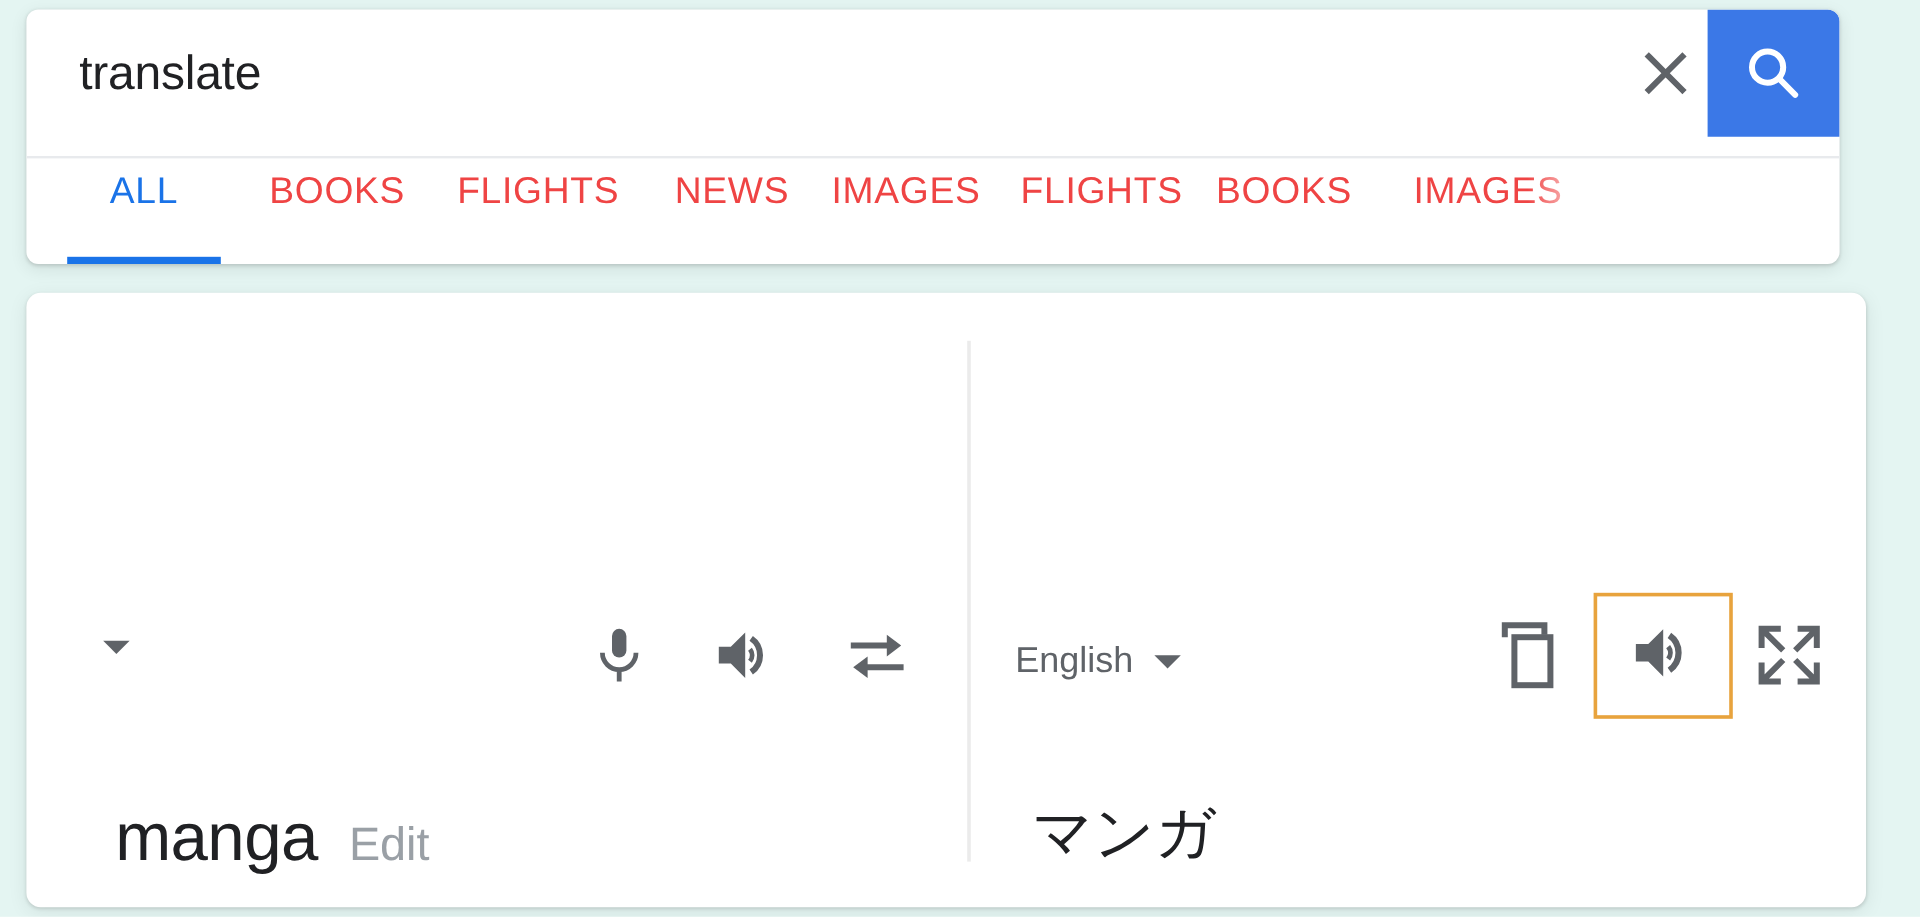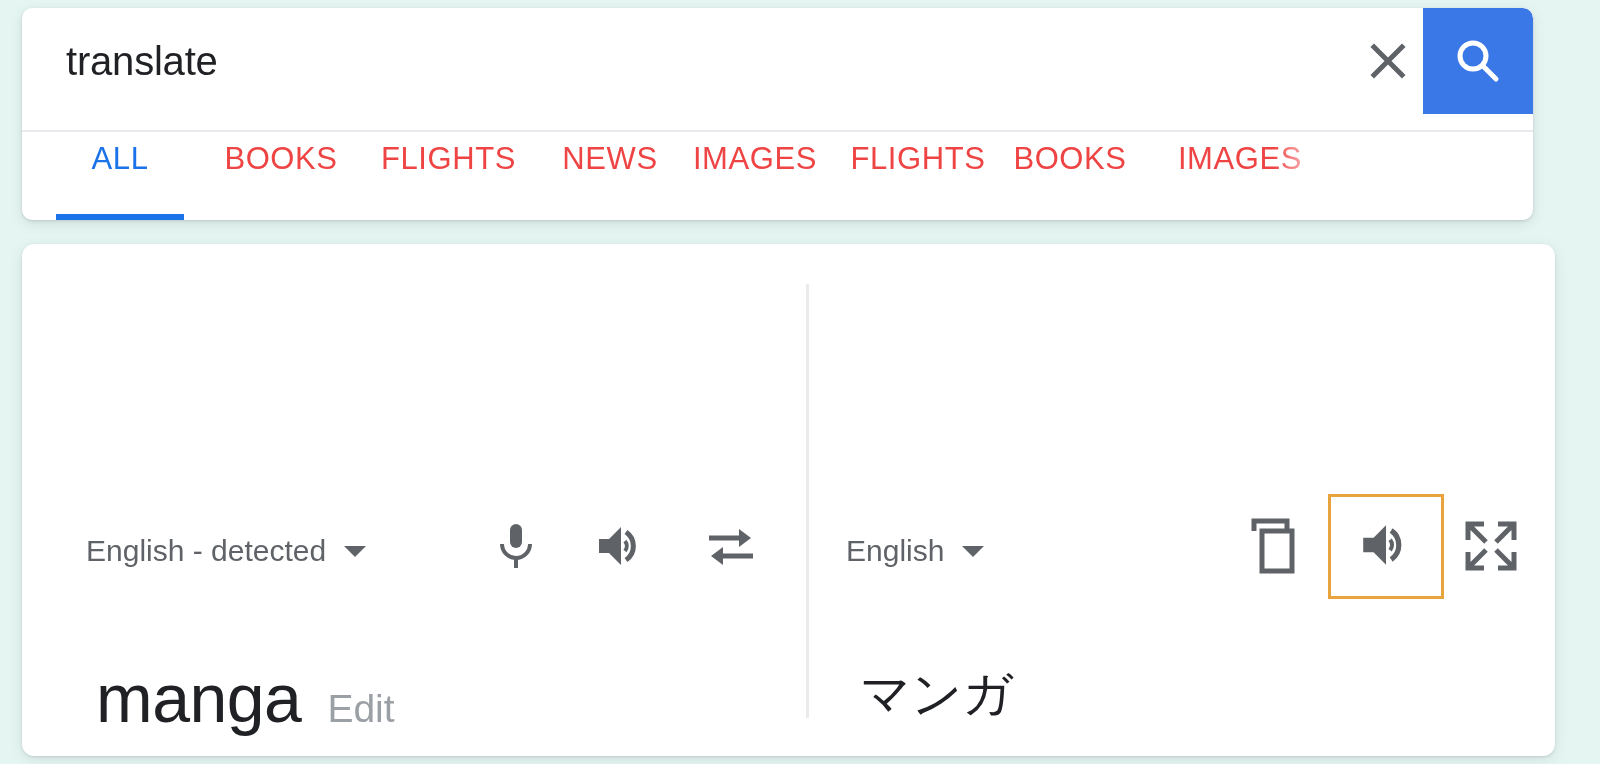--- a/index.html
+++ b/index.html
@@ -211,21 +211,21 @@
   #source-text {
     position: absolute;
     left: 74px;
     top: 408px;
     display: flex;
     align-items: baseline;
     gap: 26px;
   }
   #source-word {
     font-family: "Liberation Sans", sans-serif;
-    font-size: 68px;
+    font-size: 56px;
     line-height: 92px;
     color: #202124;
     letter-spacing: -0.5px;
   }
   #edit-link {
     font-family: "Liberation Sans", sans-serif;
     font-size: 39px;
     color: #9aa0a6;
     cursor: pointer;
   }
@@ -299,21 +299,20 @@
       <span>IMAGES</span>
     </div>
   </div>
 </div>
 
 <div id="translate-card">
 
   <div id="panel-divider"></div>
 
   <div class="lang-select" id="source-lang">
-    <span class="lang-label">English - detected</span>
     <span class="caret"></span>
   </div>
 
   <div class="icon-btn" id="mic-button">
     <span>
       <svg width="50" height="52" viewBox="0 0 50 52">
         <rect x="19" y="4" width="12" height="24" rx="6" fill="#5f6368"></rect>
         <path d="M11 24 a14 14 0 0 0 28 0" stroke="#5f6368" stroke-width="4" fill="none"></path>
         <path d="M25 38 L25 48" stroke="#5f6368" stroke-width="4"></path>
       </svg>

